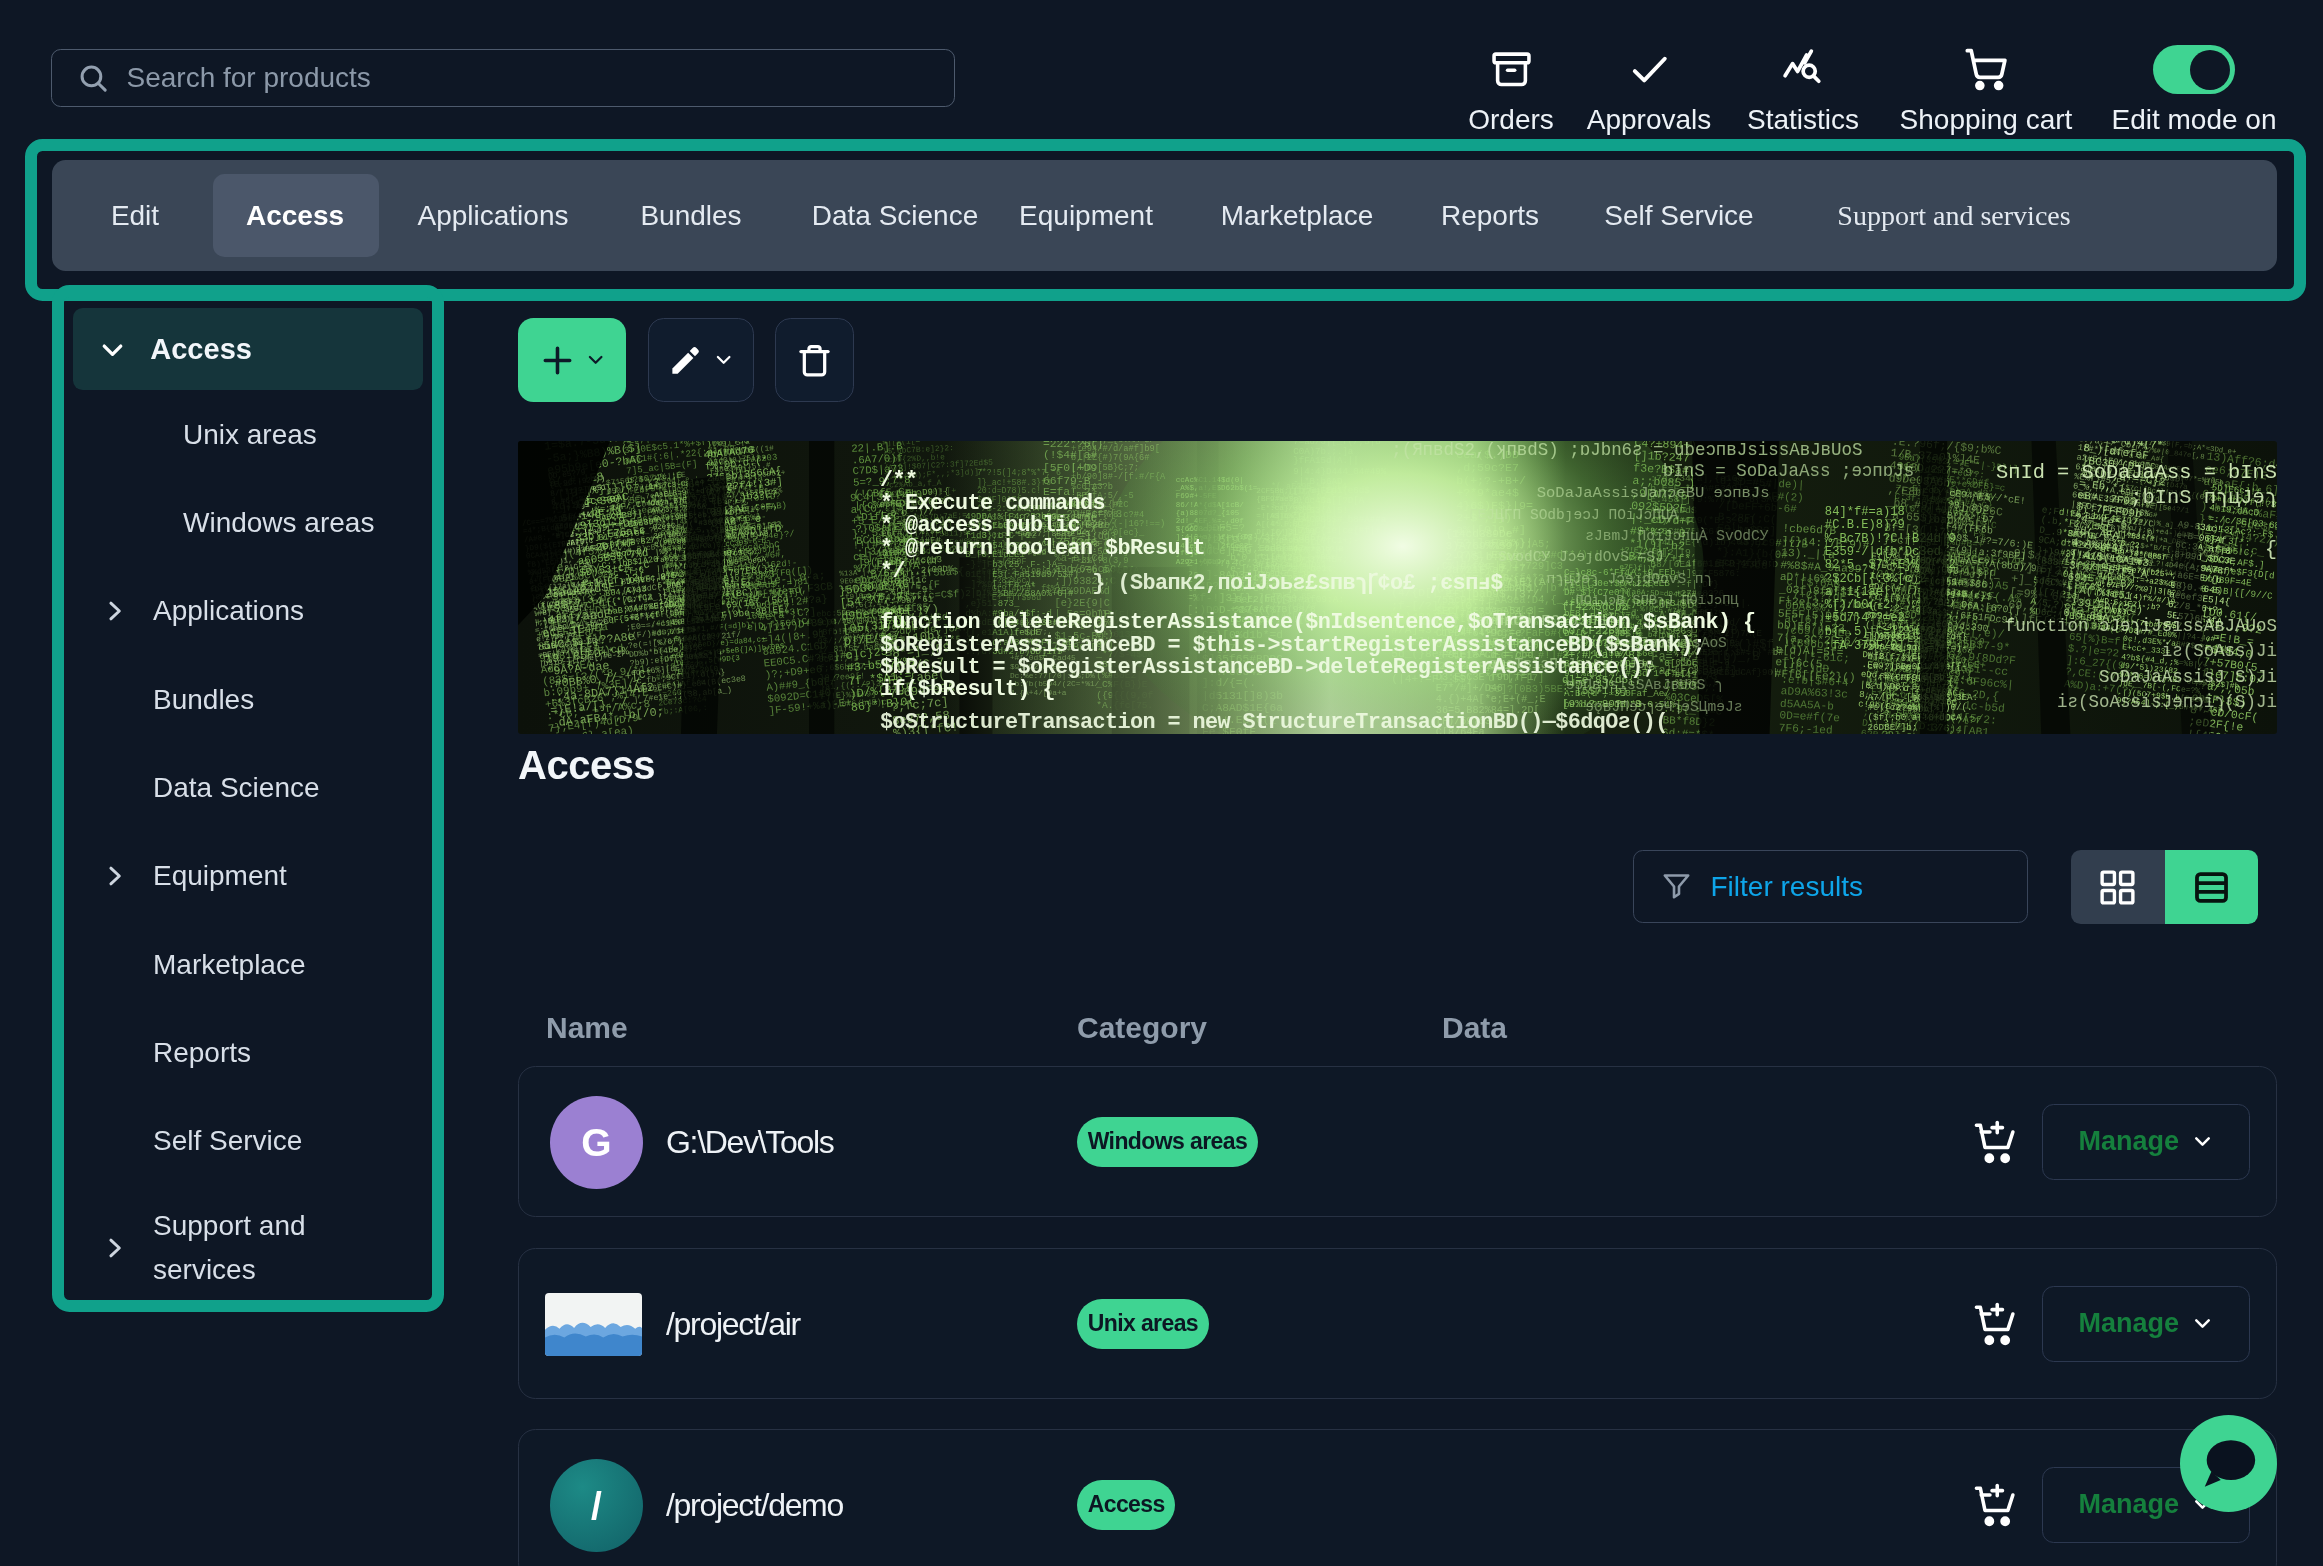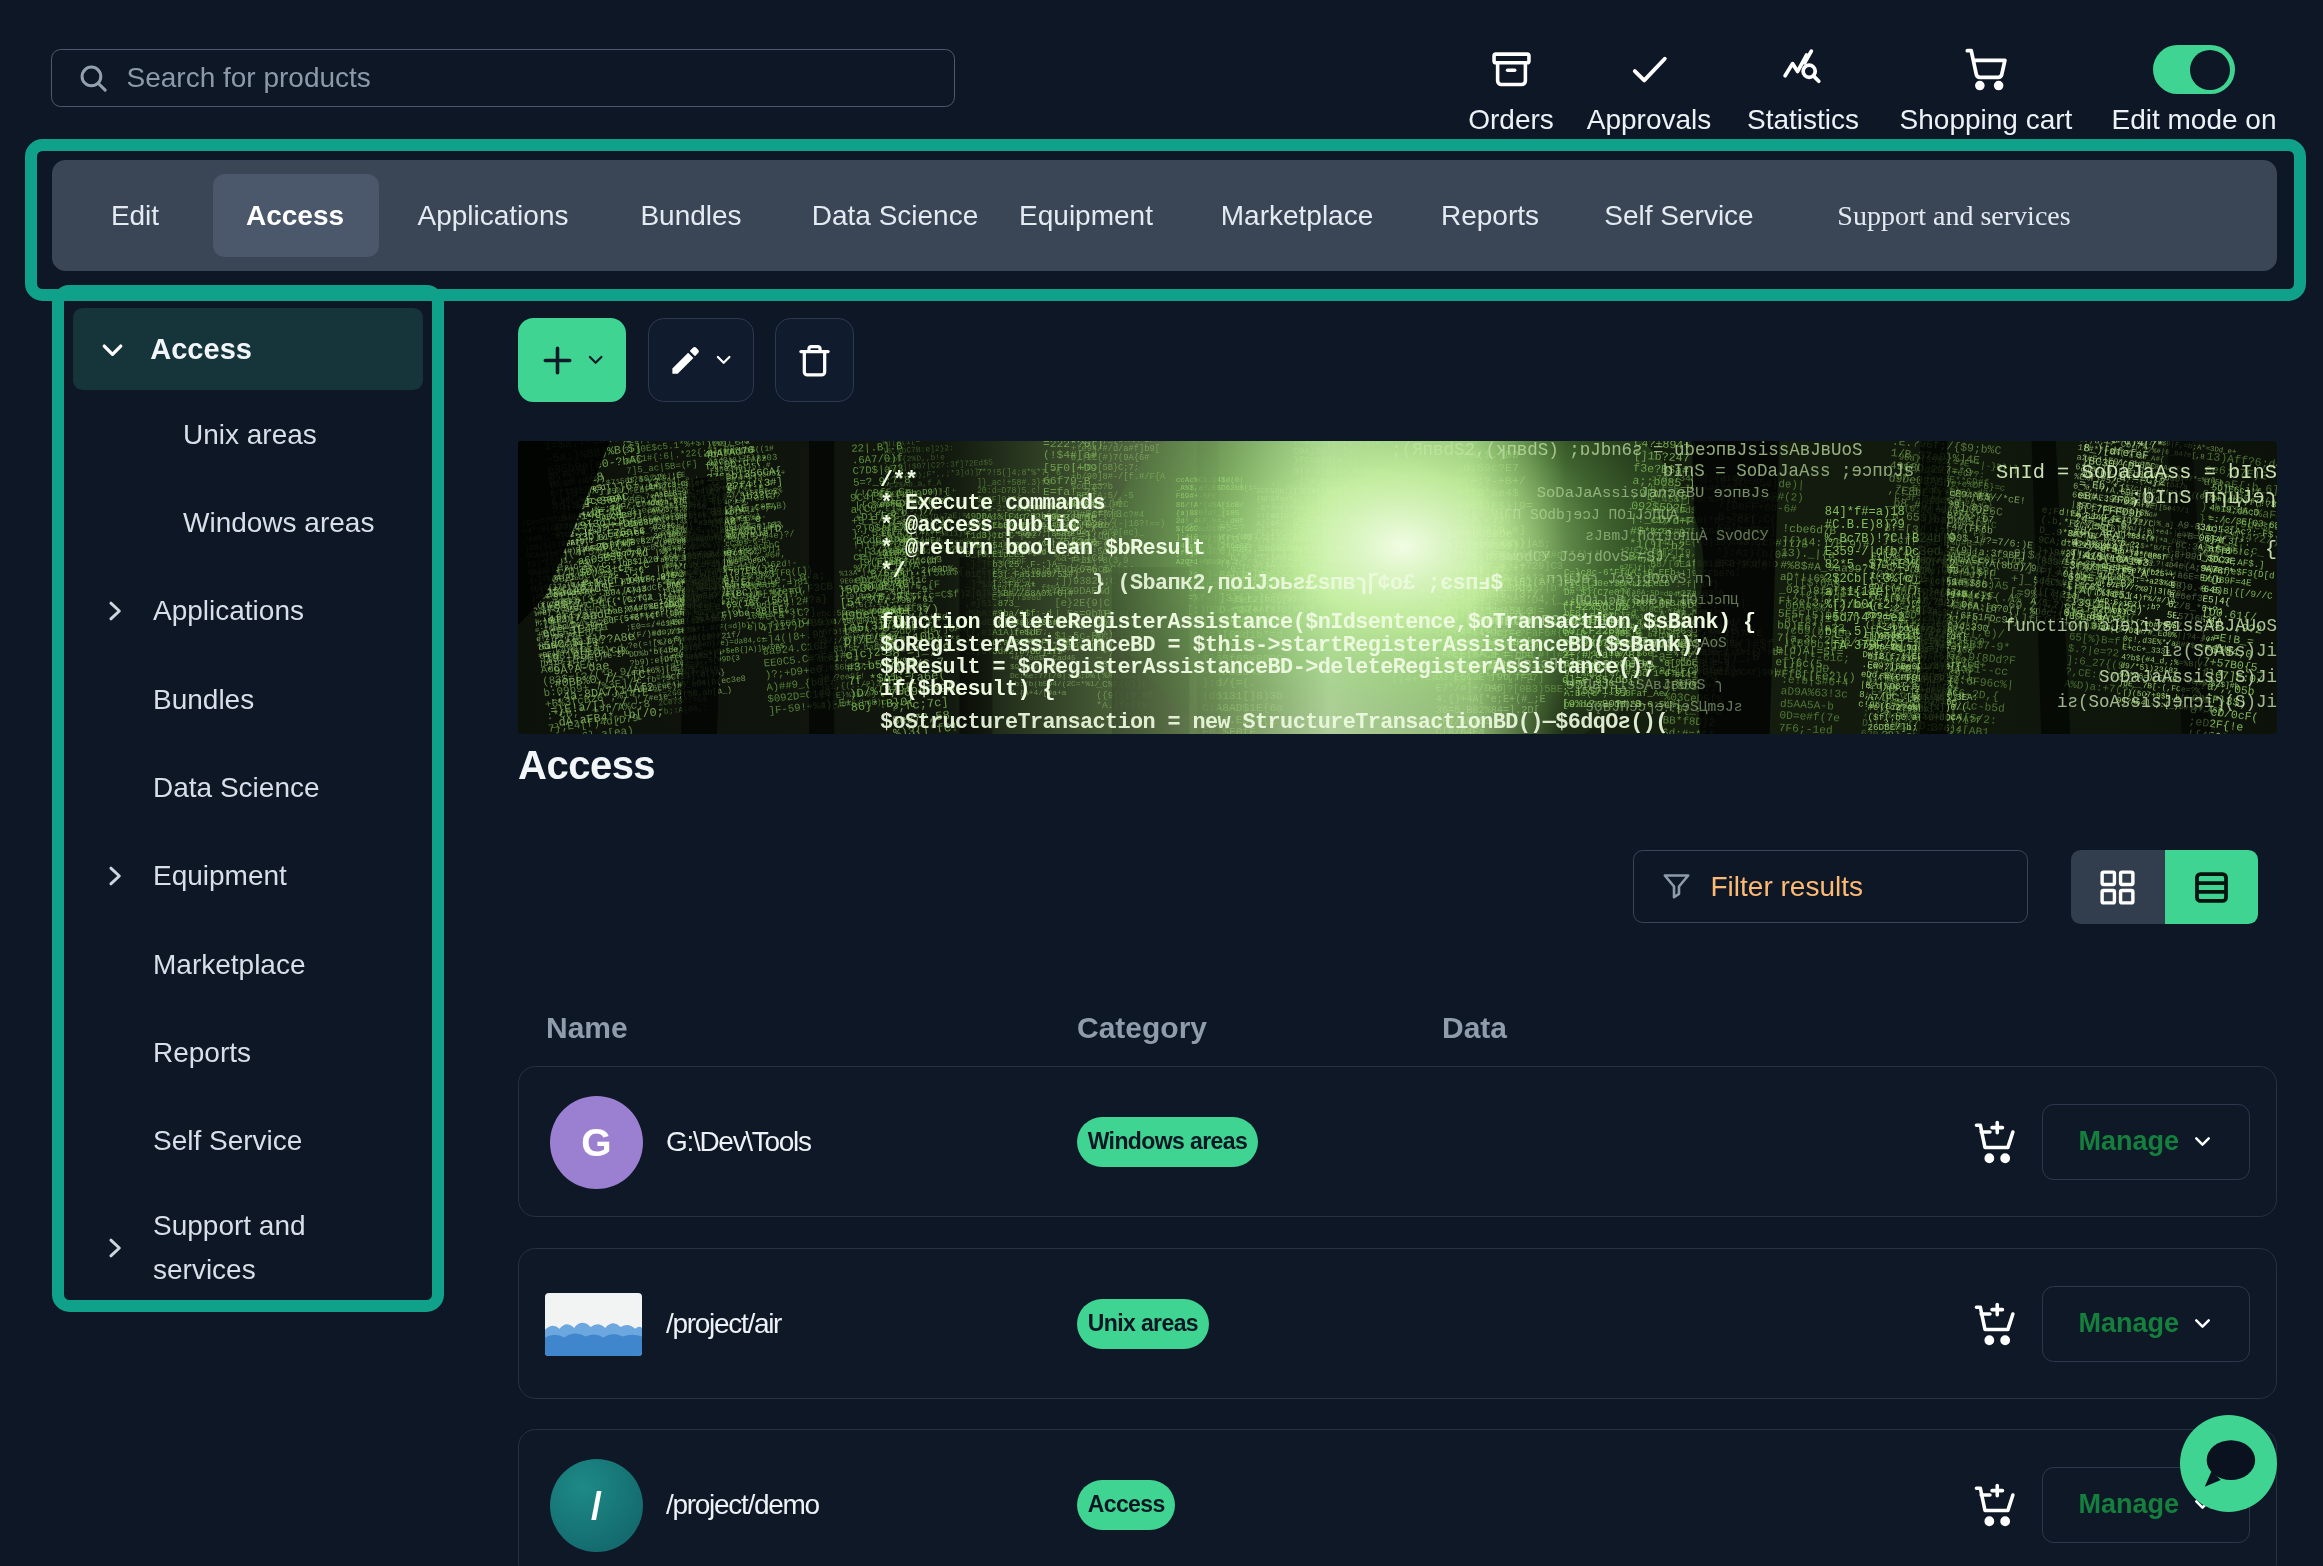--- a/index.html
+++ b/index.html
@@ -22,28 +22,28 @@
   .navactive { left:213px; top:174px; width:166px; height:83px; background:#4b576a; border-radius:11.6px; display:flex; align-items:center; justify-content:center; color:#fff; font-weight:bold; font-size:29px; }
   
   .sideactive { left:73px; top:308px; width:350px; height:82px; background:#15353b; border-radius:9.7px; display:flex; align-items:center; color:#f2f6fa; font-weight:bold; font-size:29px; }
   .sideitem { position:absolute; color:#d8dfe8; font-size:28px; white-space:nowrap; transform:translateY(-50%); }
   .schev { position:absolute; left:100px; transform:translateY(-50%); }
   
   .btn-green { left:518px; top:318px; width:108px; height:84px; border-radius:15.5px; background:#3fd492; display:flex; align-items:center; justify-content:center; gap:8.7px; }
   .btn-ghost { border:1.9px solid #2d3950; border-radius:15.5px; background:#101c2d; display:flex; align-items:center; justify-content:center; gap:9.7px; }
   
   .filter { left:1633px; top:850px; width:395px; height:73px; border:1.9px solid #39455a; border-radius:9.7px; display:flex; align-items:center; padding-left:26px; gap:17.5px; }
-  .filter span { color:#fdba74; font-size:28px; }
+  .filter span { color:#0ea5e9; font-size:28px; }
   .vtoggle { left:2071px; top:850px; width:187px; height:74px; border-radius:9.7px; overflow:hidden; display:flex; }
   .vtoggle .half { width:94px; height:74px; display:flex; align-items:center; justify-content:center; }
   
   .th { position:absolute; top:1003px; color:#8f9cab; font-size:30px; font-weight:bold;margin-top:8px; }
   .rowcard { left:518px; width:1759px; height:151px; border:1.9px solid #273143; border-radius:17.5px; background:#0e1826; }
   .avatar { position:absolute; left:31px; width:93px; height:93px; border-radius:50%; display:flex; align-items:center; justify-content:center; color:#fff; font-size:39px; font-weight:bold; }
-  .rname { position:absolute; left:147px; color:#eef2f6; font-size:28px; letter-spacing:-1.3px; white-space:nowrap; transform:translateY(-50%); top:50%; }
+  .rname { position:absolute; left:147px; color:#eef2f6; font-size:32px; letter-spacing:-1.3px; white-space:nowrap; transform:translateY(-50%); top:50%; }
   .pill { position:absolute; left:558px; top:50%; transform:translateY(-50%); height:50px; border-radius:25px; background:#3fd492; color:#0c1723; font-weight:bold; font-size:23px; letter-spacing:-0.6px; display:flex; align-items:center; padding:0 10.7px; }
   .cartic { position:absolute; left:1452px; top:50%; transform:translateY(-50%); }
   .manage { position:absolute; left:1523px; top:50%; transform:translateY(-50%); width:208px; height:76px; border:1.9px solid #2c3850; border-radius:11.6px; display:flex; align-items:center; justify-content:center; gap:11.6px; color:#15803d; font-weight:bold; font-size:27px; }
   .chat { left:2180px; top:1415px; width:97px; height:97px; border-radius:50%; background:#3fd492; display:flex; align-items:center; justify-content:center; }
 </style>
 </head>
 <body>
 
 <div class="abs search">
   <svg width="33" height="33" viewBox="0 0 24 24" fill="none" stroke="#93a0b0" stroke-width="2.2" stroke-linecap="round">

